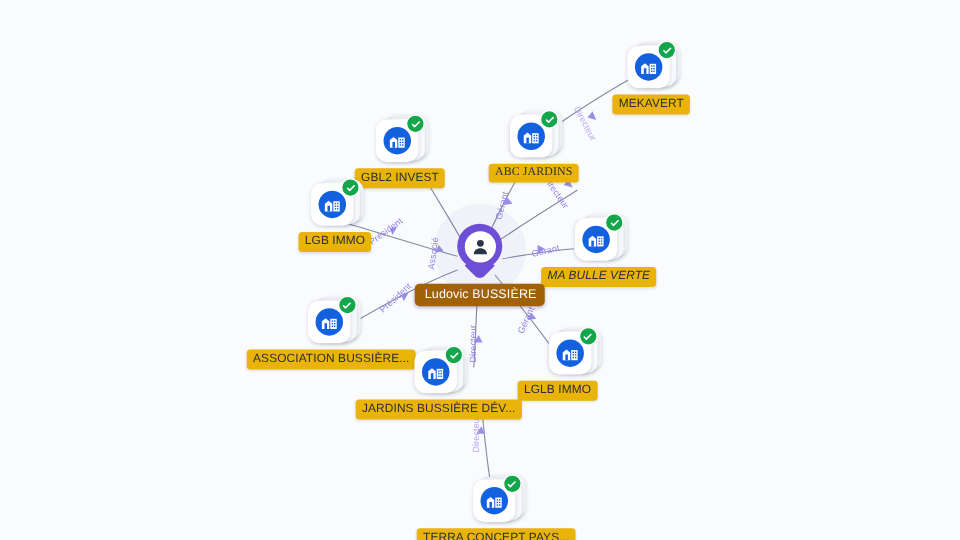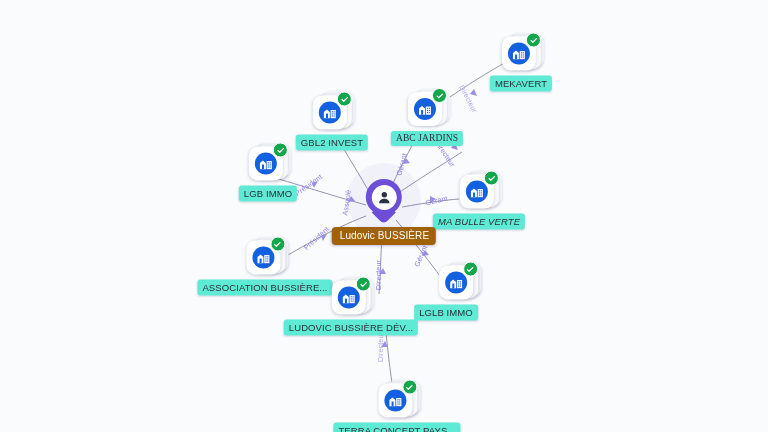--- a/index.html
+++ b/index.html
@@ -77,21 +77,21 @@
     border-radius: 50%;
     background: #13a64b;
     border: 1.5px solid #ffffff;
     display: flex;
     align-items: center;
     justify-content: center;
     z-index: 4;
   }
   .node-label {
     margin-top: 3px;
-    background: #5eead4;
+    background: #eab308;
     border-radius: 3px;
     padding: 2px 5px 3px 5px;
     font-size: 9.5px;
     color: #2a2f3a;
     white-space: nowrap;
     box-shadow: 0 1px 2px rgba(40,50,90,0.13);
     letter-spacing: 0.1px;
   }
   
   .person-node {
@@ -270,21 +270,21 @@
             </div>
           </div>
           <div class="verified-check" style="background: rgb(19, 166, 75);">
             <svg width="8" height="8" viewBox="0 0 10 10" xmlns="http://www.w3.org/2000/svg">
               <path d="M1.6 5.1 3.6 7.2 8.2 2.6" stroke="#ffffff" stroke-width="1.6" fill="none" stroke-linecap="round" stroke-linejoin="round"></path>
             </svg>
           </div>
         </div>
         <div class="node-label" style="color: rgb(42, 47, 58); font-family: Liberation Serif, serif;">ABC JARDINS</div>
       </div>
-      <div class="node" style="left: 332px; top: 121px;">
+      <div class="node" style="left: 320px; top: 121px;">
         <div class="company-stack">
           <div class="card-back2"></div>
           <div class="card-back1"></div>
           <div class="card-front">
             <div class="company-badge-circle" style="background: rgb(20, 97, 224);">
               <svg width="14" height="14" viewBox="0 0 16 16" xmlns="http://www.w3.org/2000/svg">
                 <path d="M1.2 14.5V7.4L4.6 4.6 8 7.4v7.1z" fill="#ffffff"></path>
                 <rect x="8.9" y="5.2" width="5.9" height="9.3" fill="#ffffff"></rect>
                 <rect x="10.2" y="6.6" width="1.3" height="1.3" fill="#1461e0"></rect>
                 <rect x="12.3" y="6.6" width="1.3" height="1.3" fill="#1461e0"></rect>
@@ -430,21 +430,21 @@
                 <rect x="3.6" y="9.2" width="2.3" height="5.3" fill="#1461e0"></rect>
               </svg>
             </div>
           </div>
           <div class="verified-check" style="background: rgb(19, 166, 75);">
             <svg width="8" height="8" viewBox="0 0 10 10" xmlns="http://www.w3.org/2000/svg">
               <path d="M1.6 5.1 3.6 7.2 8.2 2.6" stroke="#ffffff" stroke-width="1.6" fill="none" stroke-linecap="round" stroke-linejoin="round"></path>
             </svg>
           </div>
         </div>
-        <div class="node-label" style="color: rgb(42, 47, 58);">LUDOVIC BUSSIÈRE DÉV...</div>
+        <div class="node-label" style="color: rgb(42, 47, 58);">JARDINS BUSSIÈRE DÉV...</div>
       </div>
       <div class="node" style="left: 397px; top: 409px;">
         <div class="company-stack">
           <div class="card-back2"></div>
           <div class="card-back1"></div>
           <div class="card-front">
             <div class="company-badge-circle" style="background: rgb(20, 97, 224);">
               <svg width="14" height="14" viewBox="0 0 16 16" xmlns="http://www.w3.org/2000/svg">
                 <path d="M1.2 14.5V7.4L4.6 4.6 8 7.4v7.1z" fill="#ffffff"></path>
                 <rect x="8.9" y="5.2" width="5.9" height="9.3" fill="#ffffff"></rect>

